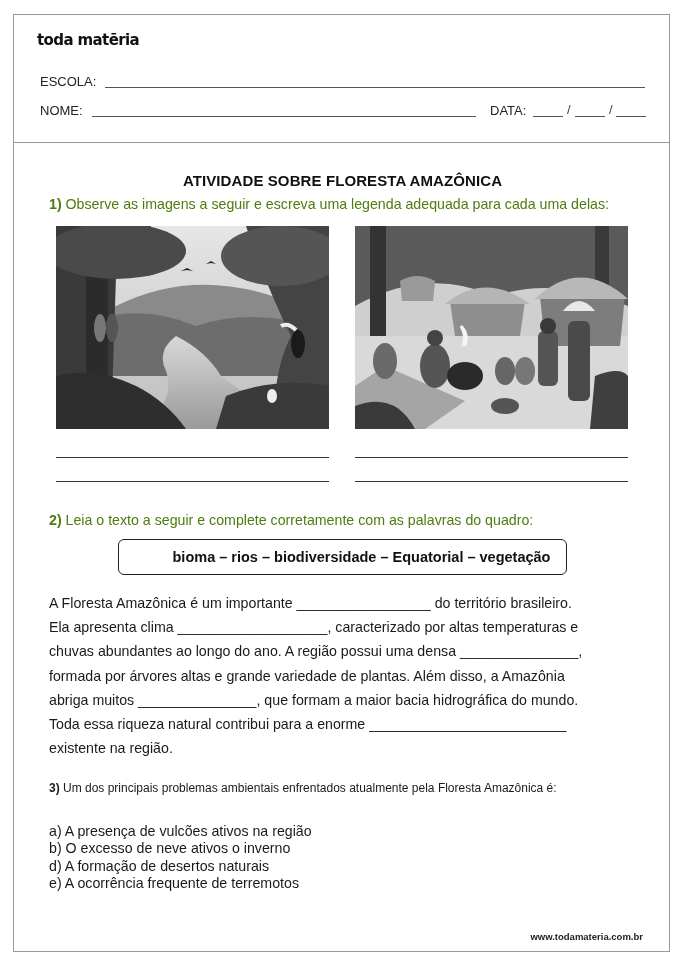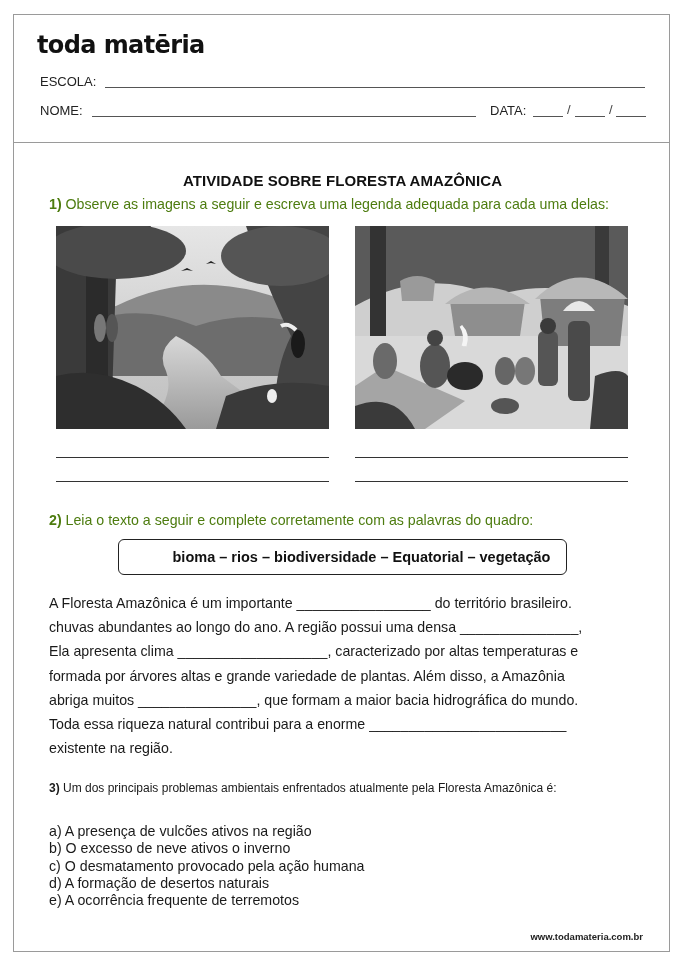--- a/index.html
+++ b/index.html
@@ -3,21 +3,21 @@
 <meta charset="utf-8">
 <style>
   html, body { margin: 0; padding: 0; background: #ffffff; }
   body { width: 685px; height: 967px; position: relative; overflow: hidden;
          font-family: "Liberation Sans", "DejaVu Sans", sans-serif; color: #1a1a1a; }
   .page { position: absolute; left: 13px; top: 14px; width: 657px; height: 938px;
           border: 1.5px solid #9a9a9a; box-sizing: border-box; }
   .header-divider { position: absolute; left: 13px; top: 142px; width: 657px; height: 0;
           border-top: 1.5px solid #9a9a9a; }
   .logo { position: absolute; left: 37px; top: 31px; font-family: "DejaVu Sans", sans-serif;
-          font-size: 24px; font-weight: 600; letter-spacing: -0.6px; color: #111; }
+          font-size: 15px; font-weight: 600; letter-spacing: -0.6px; color: #111; }
   .field-label { position: absolute; font-size: 13px; color: #222; }
   .field-line { position: absolute; height: 0; border-top: 1px solid #555; }
   .date-slash { position: absolute; font-size: 13px; color: #444; }
   .title { position: absolute; left: 0; width: 685px; top: 172px; text-align: center;
            font-size: 15px; font-weight: 700; color: #111; letter-spacing: 0.1px; }
   .q { position: absolute; font-size: 14.2px; color: #4d7c0f; }
   .q b { font-weight: 700; }
   .img { position: absolute; top: 226px; width: 273px; height: 203px; overflow: hidden; }
   .answer-line { position: absolute; height: 0; border-top: 1.5px solid #333; width: 273px; }
   .word-box { position: absolute; left: 118px; top: 539px; width: 449px; height: 36px;
@@ -131,33 +131,32 @@
 <div class="answer-line" style="left:355px; top:481px;"></div>
 
 <div class="q" style="left:49px; top:512px;">
   <b>2)</b><span> Leia o texto a seguir e complete corretamente com as palavras do quadro:</span>
 </div>
 
 <div class="word-box">bioma – rios – biodiversidade – Equatorial – vegetação</div>
 
 <div class="para">
   <span class="ln">A Floresta Amazônica é um importante _________________ do território brasileiro.</span>
+  <span class="ln">Ela apresenta clima ___________________, caracterizado por altas temperaturas e</span>
   <span class="ln">chuvas abundantes ao longo do ano. A região possui uma densa _______________,</span>
-  <span class="ln">Ela apresenta clima ___________________, caracterizado por altas temperaturas e</span>
   <span class="ln">formada por árvores altas e grande variedade de plantas. Além disso, a Amazônia</span>
   <span class="ln">abriga muitos _______________, que formam a maior bacia hidrográfica do mundo.</span>
   <span class="ln">Toda essa riqueza natural contribui para a enorme _________________________</span>
   <span class="ln">existente na região.</span>
 </div>
 
 <div class="q3">
   <b>3)</b><span> Um dos principais problemas ambientais enfrentados atualmente pela Floresta Amazônica é:</span>
 </div>
 
 <div class="options">
   <span class="opt">a) A presença de vulcões ativos na região</span>
   <span class="opt">b) O excesso de neve ativos o inverno</span>
-  <span class="opt">c) O desmatamento provocado pela ação humana</span>
   <span class="opt">d) A formação de desertos naturais</span>
   <span class="opt">e) A ocorrência frequente de terremotos</span>
 </div>
 
 <div class="footer">www.todamateria.com.br</div>
 
 </body></html>

